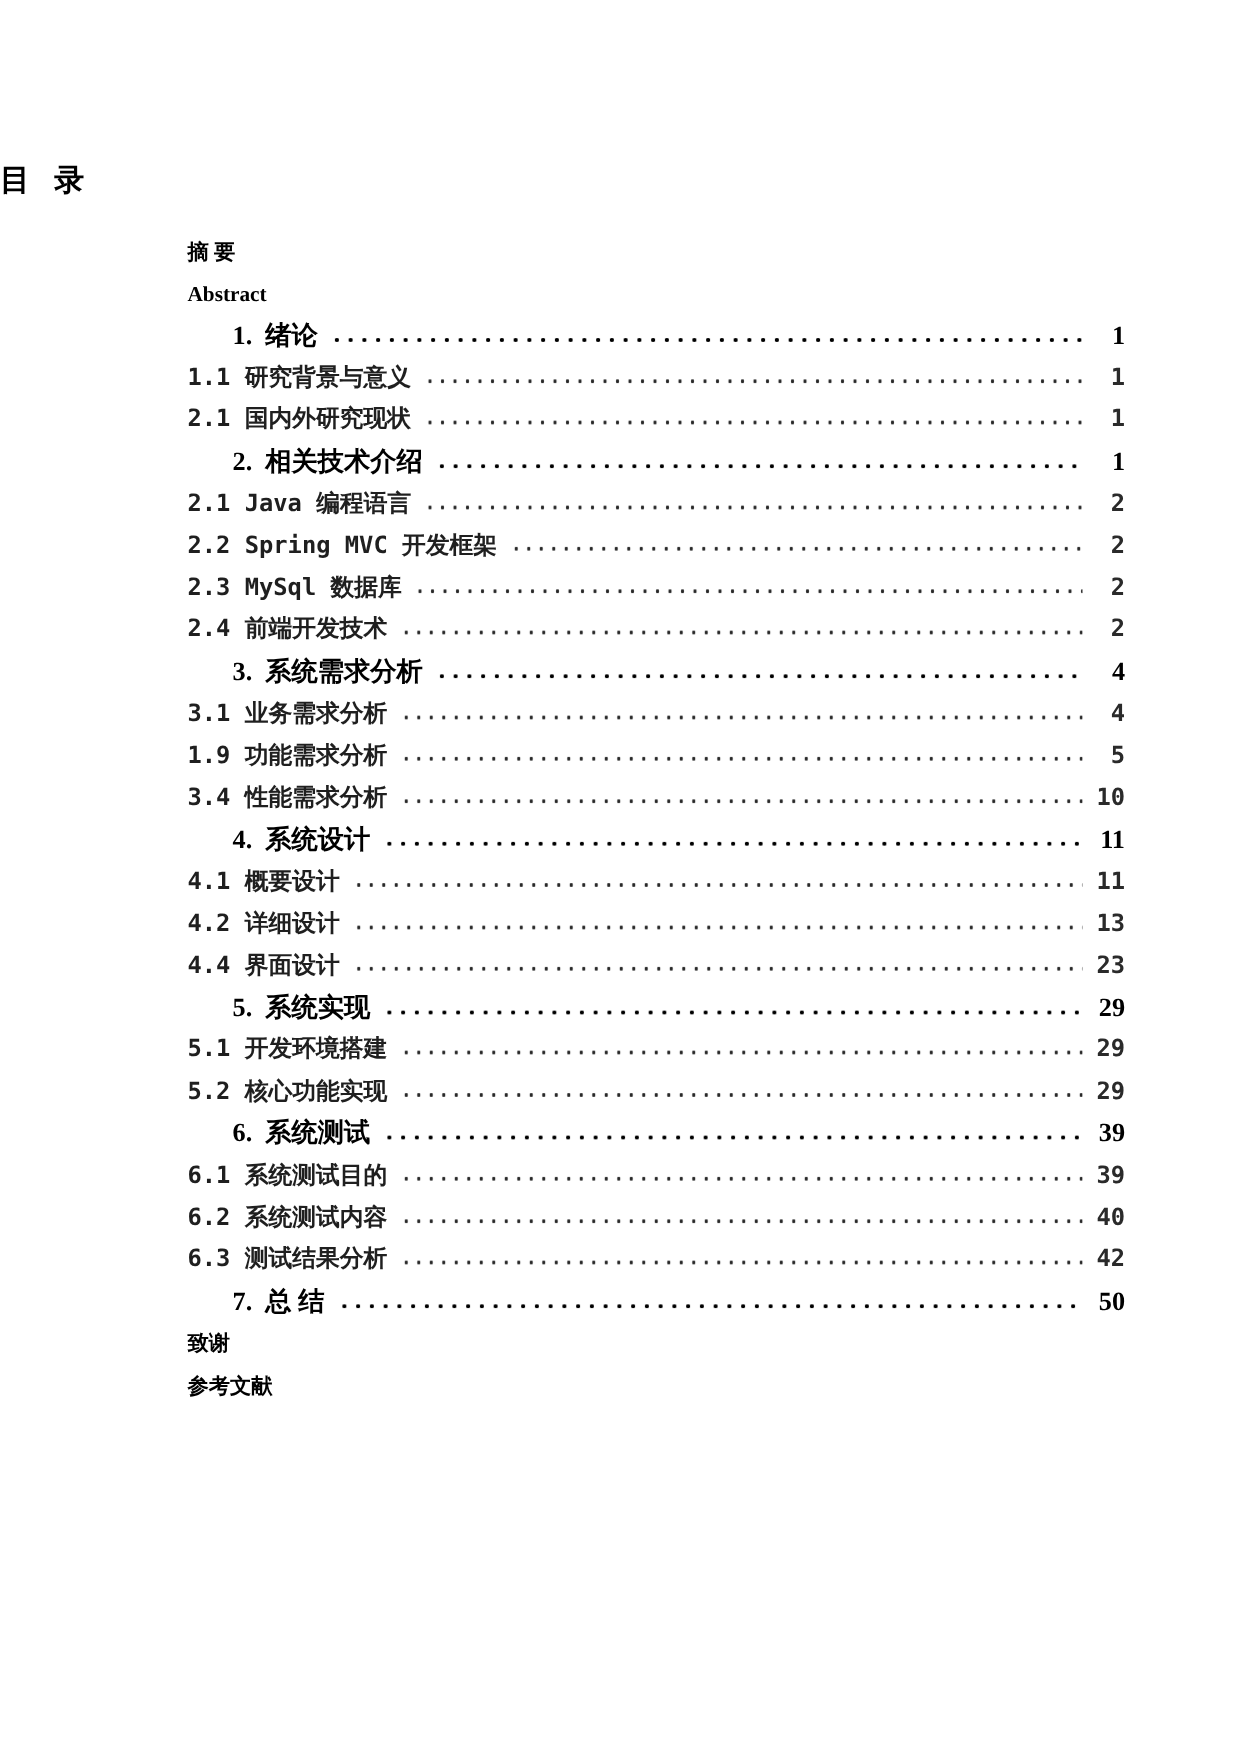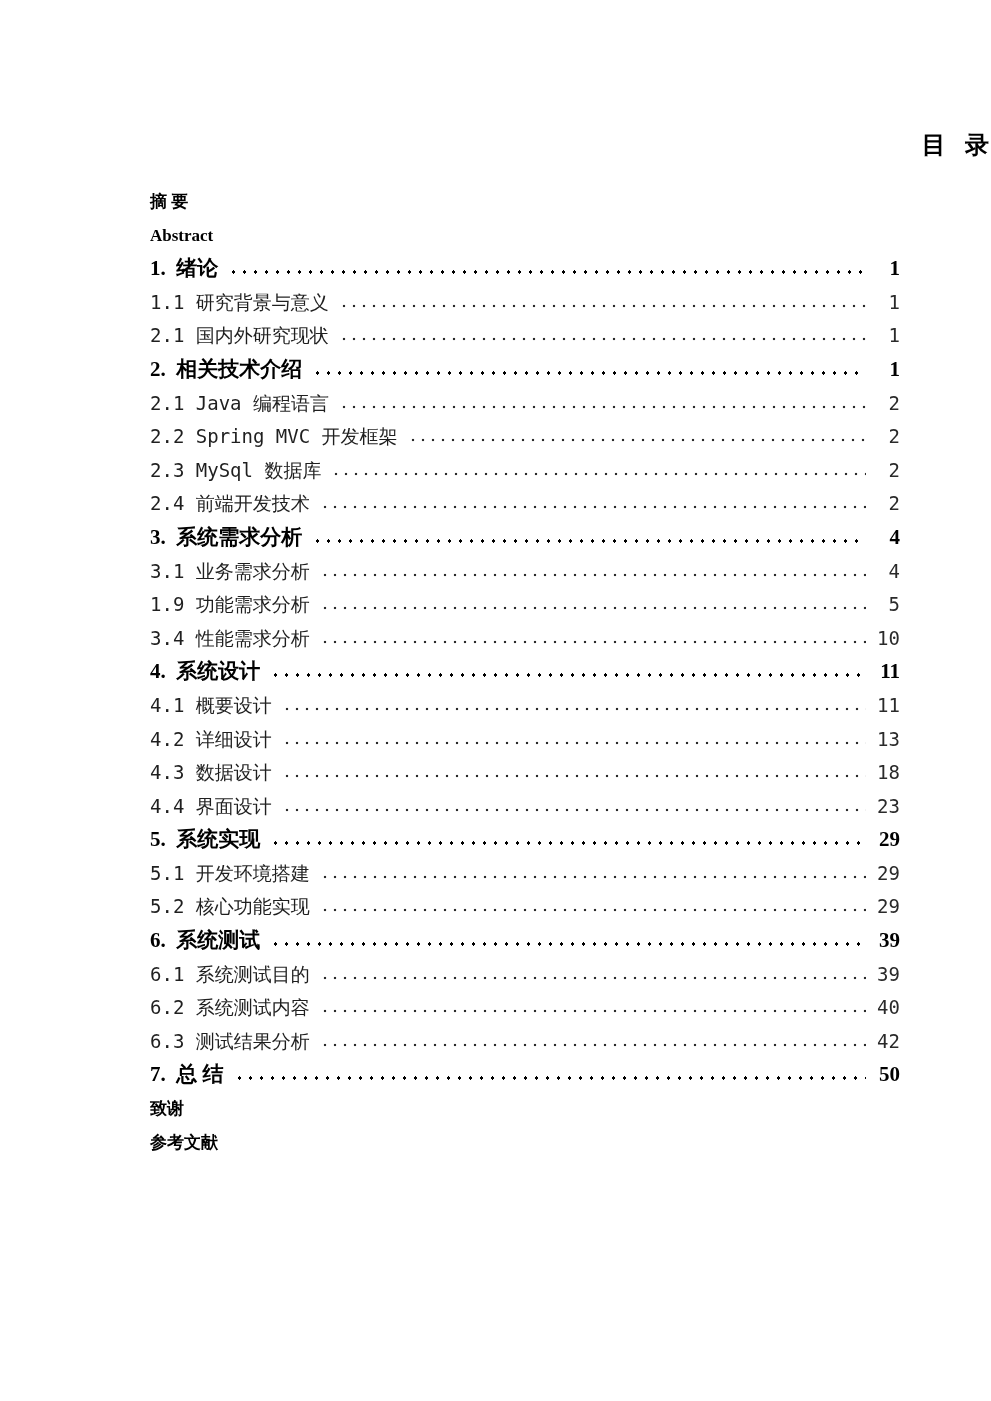--- a/index.html
+++ b/index.html
@@ -7,21 +7,21 @@
     width: 991px;
     height: 1401px;
     background: #ffffff;
     overflow: hidden;
     font-family: "Liberation Serif", "DejaVu Serif", serif;
     color: #000000;
   }
   .doc-page { width: 991px; height: 1401px; position: relative; }
   .toc-title {
     margin: 128px 0 0 0;
-    text-align: right;
+    text-align: left;
     font-size: 24px;
     line-height: 34px;
     font-weight: 700;
     letter-spacing: 2px;
     white-space: pre;
     font-family: "Liberation Sans", "DejaVu Sans", sans-serif;
   }
   .toc-list {
     margin: 23px 91px 0 150px; 
   }
@@ -45,31 +45,32 @@
   .toc-page-num {
     min-width: 26px;
     text-align: right;
   }
   
   .lvl-chapter {
     font-weight: 700;
     font-size: 21px;
     color: #000000;
     font-family: "Liberation Serif", "DejaVu Serif", serif;
+    margin-left: 36px;
   }
   
   .lvl-front {
     font-weight: 700;
     font-size: 17px;
     color: #000000;
     font-family: "Liberation Serif", "DejaVu Serif", serif;
   }
   
   .lvl-sub {
-    font-weight: 400;
+    font-weight: 700;
     font-size: 19px;
     color: #1f1f1f;
     font-family: "DejaVu Sans Mono", "Liberation Mono", monospace;
   }
   .lvl-sub .toc-leader {
     background-image: radial-gradient(circle, #2a2a2a 1.3px, transparent 1.6px);
     background-size: 10px 6px;
     margin-bottom: 0;
   }
   .lvl-sub .toc-page-num { color: #2a2a2a; }
@@ -157,25 +158,20 @@
     <span class="toc-label">4.1 概要设计</span>
     <span class="toc-leader"></span>
     <span class="toc-page-num">11</span>
   </div>
       <div class="toc-row lvl-sub">
     <span class="toc-label">4.2 详细设计</span>
     <span class="toc-leader"></span>
     <span class="toc-page-num">13</span>
   </div>
       <div class="toc-row lvl-sub">
-    <span class="toc-label">4.3 数据设计</span>
-    <span class="toc-leader"></span>
-    <span class="toc-page-num">18</span>
-  </div>
-      <div class="toc-row lvl-sub">
     <span class="toc-label">4.4 界面设计</span>
     <span class="toc-leader"></span>
     <span class="toc-page-num">23</span>
   </div>
       <div class="toc-row lvl-chapter">
     <span class="toc-label">5.  系统实现</span>
     <span class="toc-leader"></span>
     <span class="toc-page-num">29</span>
   </div>
       <div class="toc-row lvl-sub">

